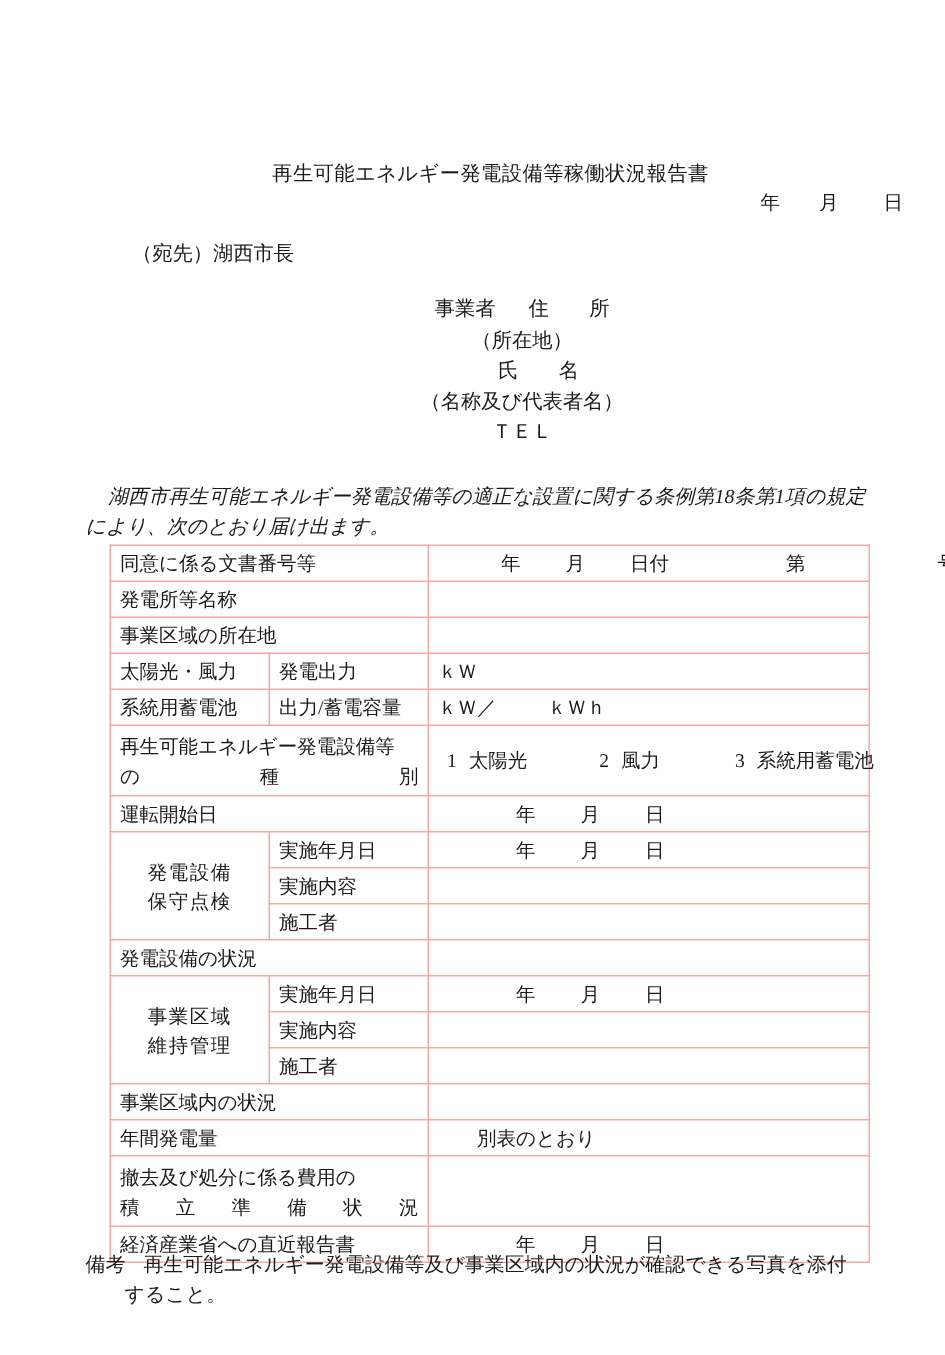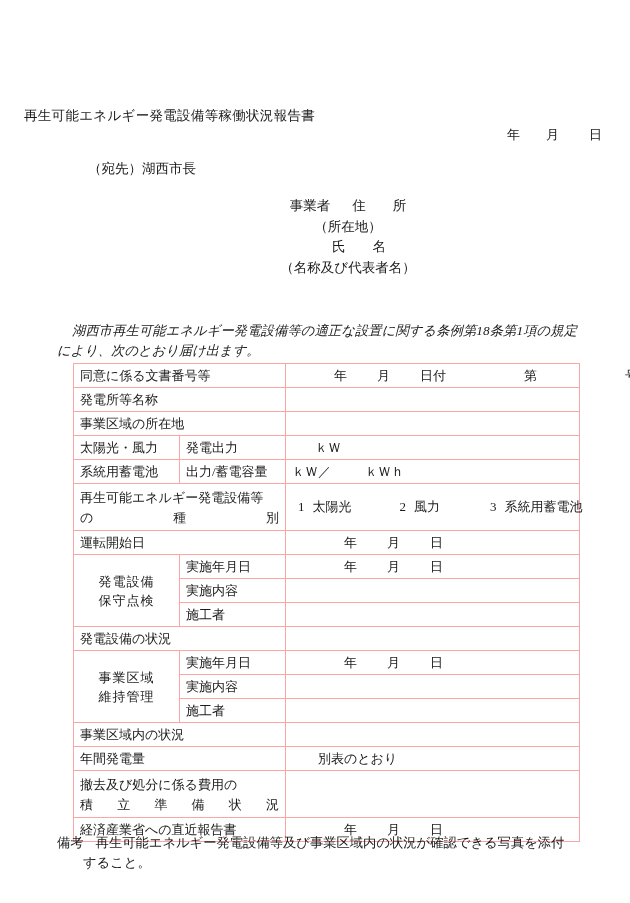--- a/index.html
+++ b/index.html
@@ -28,21 +28,21 @@
     top: 62px;
     font-size: 13.5px;
     letter-spacing: 0.4px;
     white-space: nowrap;
   }
   .doc-title {
     position: absolute;
     left: 0;
     right: 0;
     top: 107px;
-    text-align: left;
+    text-align: center;
     font-size: 13.5px;
     letter-spacing: 0.3px;
     padding-left: 24px;
   }
   .date-line {
     position: absolute;
     top: 126px;
     right: 28px;
     font-size: 13px;
     white-space: nowrap;
@@ -116,21 +116,21 @@
   .cell-grp   { width: 99px; text-align: center; }
   .val { padding-left: 8px; }
   .val-dates { white-space: nowrap; padding-left: 52px; }
   .val-dates .y { margin-right: 30px; }
   .val-dates .m { margin-right: 30px; }
   .row-tall td { height: 46px; }
   .two-line {
     display: block;
     line-height: 22px;
   }
-  .kw-center { text-align: center; padding-right: 38px; margin-left: 23px; }
+  .kw-center { text-align: center; padding-right: 38px; }
   .kwh-line { text-align: center; padding-right: 20px; }
   .types { padding-left: 6px; }
   .types .t { display: inline-block; }
   .types .n { margin-right: 8px; }
   .types .g1 { margin-right: 48px; }
   .types .g2 { margin-right: 50px; }
   .grp-label-2line {
     display: block;
     line-height: 19px;
     text-align: center;
@@ -175,20 +175,23 @@
     </div>
     <div class="row">
       <span>（所在地）</span>
     </div>
     <div class="row">
       <span class="gap"></span><span>氏　　名</span>
     </div>
     <div class="row">
       <span>（名称及び代表者名）</span>
     </div>
+    <div class="row">
+      <span>ＴＥＬ</span>
+    </div>
   </div>
 
   <div class="statute">
     <span class="indent">湖西市再生可能エネルギー発電設備等の適正な設置に関する条例第18条第1項の規</span><span>定により、次のとおり届け出ます。</span>
   </div>
 
   <table class="form-table">
     <tbody>
 
       <tr>

